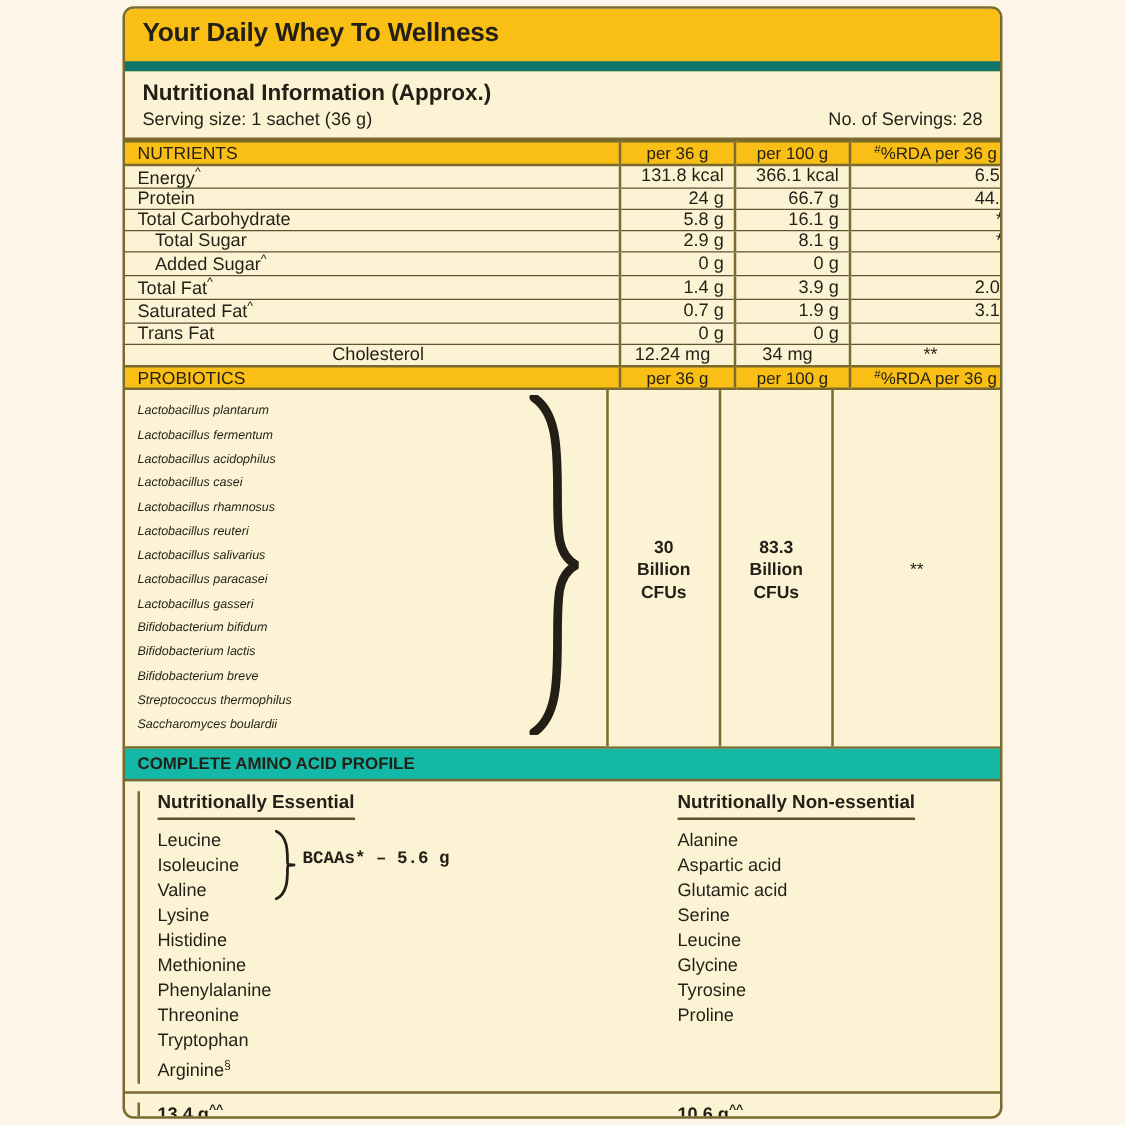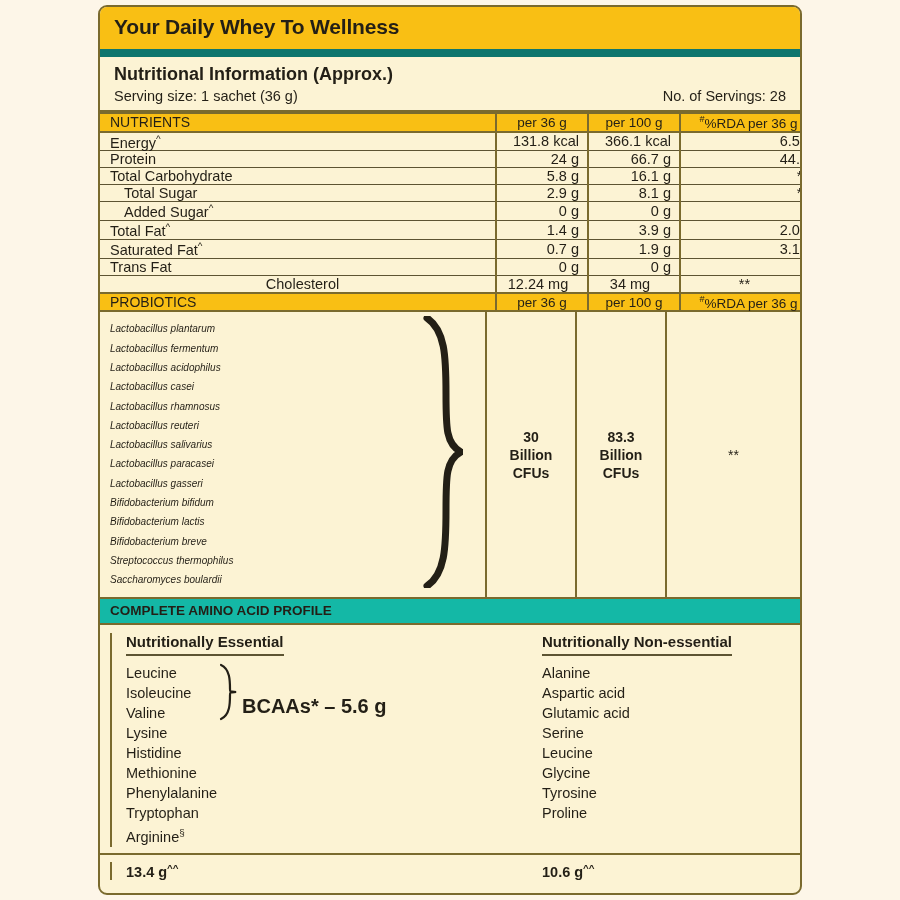--- a/index.html
+++ b/index.html
@@ -182,24 +182,25 @@
   .bcaa-brace {
     position: absolute;
     left: 92px;
     top: 0px;
     width: 20px;
     height: 58px;
   }
   .bcaa-label {
     position: absolute;
     left: 116px;
-    top: 32px;
-    font-size: 20px;
+    top: 16px;
+    font-size: 14px;
     font-weight: bold;
     white-space: nowrap;
+    font-family: Liberation Mono, monospace;
   }
 
   
   .foot {
     display: flex;
     padding: 7px 0 8px 0;
     box-sizing: border-box;
   }
   .foot .fcol {
     box-sizing: border-box;
@@ -338,20 +339,21 @@
       <div class="aa-title">Nutritionally Essential</div>
       <div class="bcaa-group">
         <div id="essential-list">
             <div class="aa-item">Leucine</div>
             <div class="aa-item">Isoleucine</div>
             <div class="aa-item">Valine</div>
             <div class="aa-item">Lysine</div>
             <div class="aa-item">Histidine</div>
             <div class="aa-item">Methionine</div>
             <div class="aa-item">Phenylalanine</div>
+            <div class="aa-item">Threonine</div>
             <div class="aa-item">Tryptophan</div>
             <div class="aa-item">Arginine<span class="sup">§</span></div>
           </div>
         <svg class="bcaa-brace" viewBox="0 0 20 58" preserveAspectRatio="none">
           <path d="M3 2 C 12 6, 12 18, 12 26 C 12 30, 13 28, 18 29 C 13 30, 12 28, 12 32 C 12 40, 12 52, 3 56" fill="none" stroke="#231f16" stroke-width="2.2" stroke-linecap="round"></path>
         </svg>
         <div class="bcaa-label">BCAAs* – 5.6 g</div>
       </div>
     </div>
     <div class="aa-col right">

